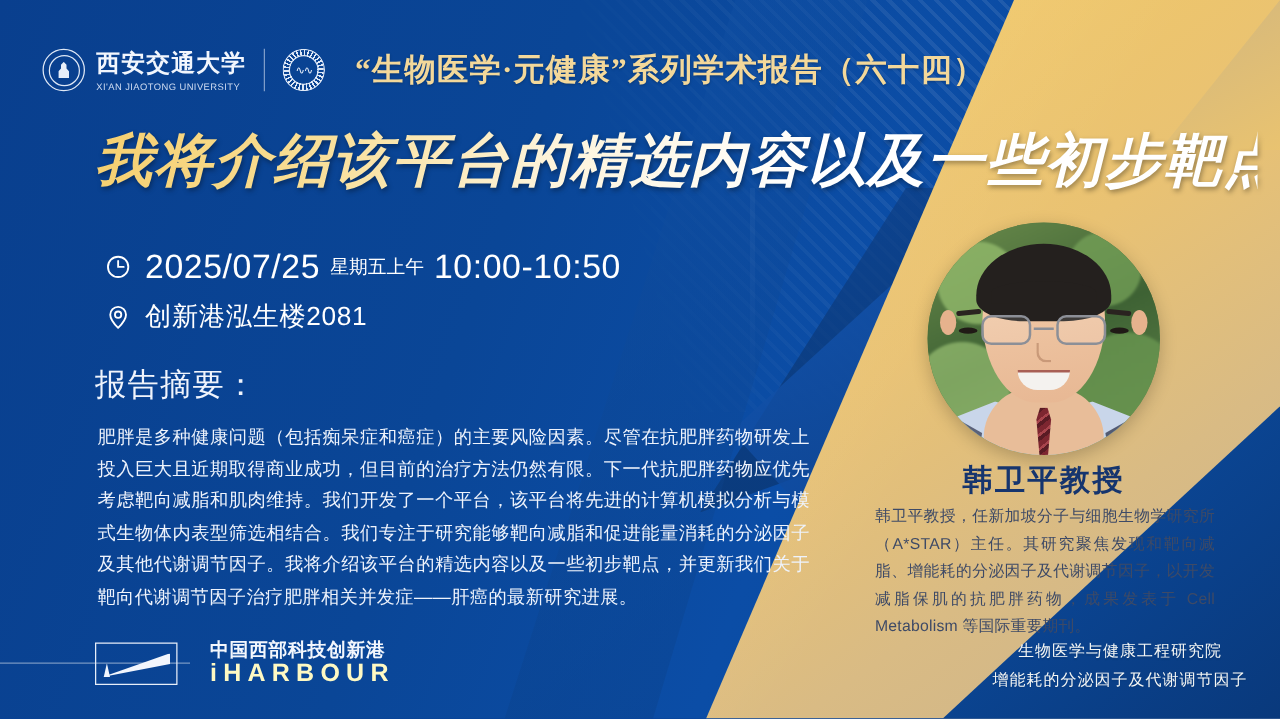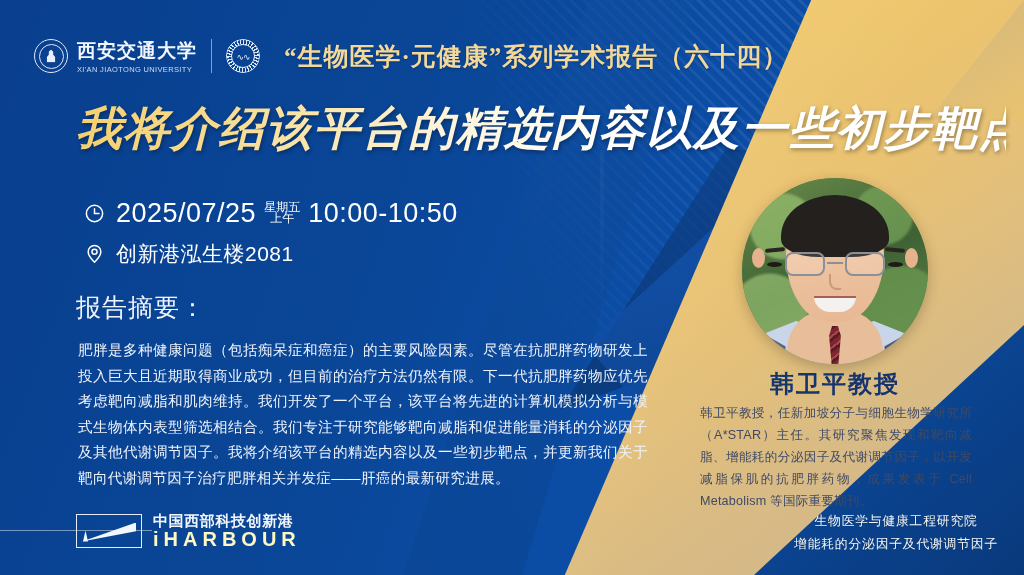--- a/index.html
+++ b/index.html
@@ -121,22 +121,22 @@
     text-shadow:none;
     filter:drop-shadow(1px 2px 2px rgba(0,0,0,.35));
   }
 
   
   .meta{position:absolute;left:84px;top:196px;color:#ffffff;}
   .meta-row{display:flex;align-items:center;height:34px;}
   .ic{width:21px;height:21px;flex:0 0 auto;margin-right:11px;}
   .ic svg{display:block;}
   .date-txt{font-size:27px;line-height:27px;letter-spacing:.5px;}
-  .weekday{display:inline-flex;flex-direction:column;align-items:center;justify-content:center;
-    font-size:12px;line-height:11px;margin:0 8px;color:#ffffff;}
+  .weekday{display:inline-flex;flex-direction:row;align-items:center;justify-content:center;
+    font-size:15px;line-height:11px;margin:0 8px;color:#ffffff;}
   .time-txt{font-size:27px;line-height:27px;letter-spacing:.5px;}
   .place-row{margin-top:6px;}
   .place-txt{font-size:21px;line-height:21px;letter-spacing:.5px;}
 
   
   .abs-head{
     position:absolute;left:76px;top:291px;font-size:25px;color:#f0f4fc;
     font-family:"Liberation Serif","DejaVu Serif",serif;letter-spacing:1px;
   }
   .abs-body{
@@ -197,21 +197,21 @@
     position:absolute;left:700px;top:368px;width:270px;text-align:center;
     font-size:24px;font-weight:700;color:#16356e;letter-spacing:2px;
     font-family:"Liberation Sans","DejaVu Sans",sans-serif;
   }
   .speaker-bio{
     position:absolute;left:700px;top:402px;width:272px;text-align:justify;
     font-size:12.6px;line-height:22px;color:#3e4a66;letter-spacing:.2px;
   }
 
   
-  .footer-logo{position:absolute;left:40px;top:512px;display:flex;align-items:center;gap:11px;padding-left:36px;}
+  .footer-logo{position:absolute;left:40px;top:512px;display:flex;align-items:center;gap:26px;padding-left:36px;}
   .harbour-mark{width:66px;height:34px;border:1.6px solid #e7eef9;position:relative;flex:0 0 auto;}
   .harbour-mark::after{content:"";position:absolute;left:5px;bottom:5px;width:54px;height:19px;background:#f2f6fd;
     clip-path:polygon(0% 100%,100% 0%,100% 46%,0% 100%);}
   .harbour-mark::before{content:"";position:absolute;left:6px;bottom:5px;width:5px;height:11px;background:#f2f6fd;
     clip-path:polygon(0% 100%,50% 0%,100% 100%);}
   .harbour-txt{display:flex;flex-direction:column;justify-content:center;}
   .harbour-cn{font-size:15px;font-weight:700;color:#f3f7fd;letter-spacing:.6px;line-height:17px;
     font-family:"Liberation Sans","DejaVu Sans",sans-serif;}
   .harbour-en{font-size:20px;font-weight:700;color:#fef9c3;letter-spacing:5px;line-height:19px;margin-top:1px;}
   .footer-line{position:absolute;left:0px;top:530px;width:152px;height:1px;background:rgba(255,255,255,.45);}

